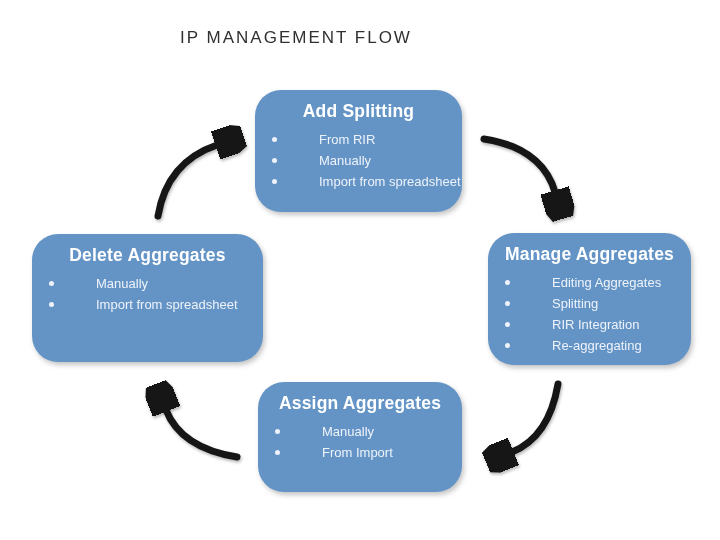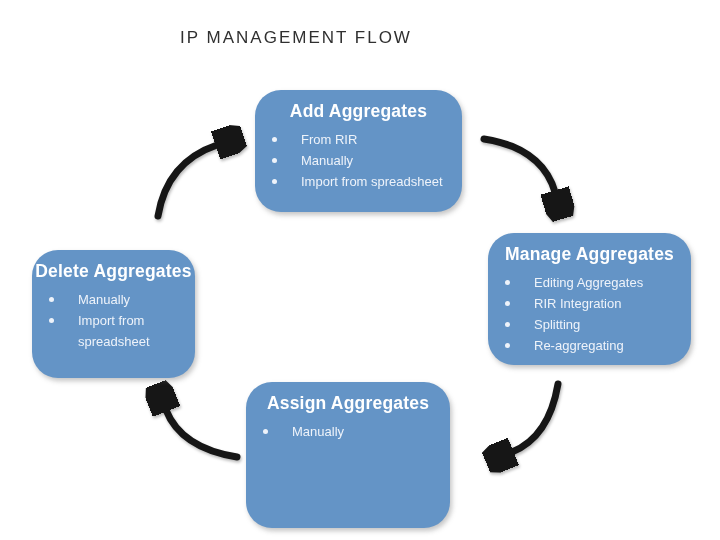--- a/index.html
+++ b/index.html
@@ -40,21 +40,21 @@
     margin-top:11px;
     letter-spacing:0.2px;
   }
   .box-items{
     list-style:none;
     margin:7px 0 0 0;
     padding:0;
   }
   .box-item{
     position:relative;
-    padding-left:46px;
+    padding-left:64px;
     color:var(--box-item-text,#eef3fa);
     font-size:13px;
     line-height:21px;
   }
   .dot{
     position:absolute;
     left:17px;
     top:8px;
     width:5px;
     height:5px;
@@ -89,46 +89,47 @@
         <path d="M0,0.8 L9.5,5 L0,9.2 Z" fill="#161616" stroke="none"></path>
       </marker>
     </defs>
     <path d="M 484 139 Q 542 148 555 192" marker-end="url(#ah)"></path>
     <path d="M 558 384 Q 549 437 512 452" marker-end="url(#ah)"></path>
     <path d="M 237 457 Q 181 448 166 410" marker-end="url(#ah)"></path>
     <path d="M 158 216 Q 167 162 217 145" marker-end="url(#ah)"></path>
   </svg>
 
   <div class="box" style="left:255px;top:90px;width:207px;height:122px">
-    <div class="box-title">Add Aggregates</div>
+    <div class="box-title">Add Splitting</div>
     <ul class="box-items">
       <li class="box-item"><span class="dot"></span><span>From RIR</span></li>
       <li class="box-item"><span class="dot"></span><span>Manually</span></li>
       <li class="box-item"><span class="dot"></span><span>Import from spreadsheet</span></li>
     </ul>
   </div>
 
   <div class="box" style="left:488px;top:233px;width:203px;height:132px">
     <div class="box-title">Manage Aggregates</div>
     <ul class="box-items">
       <li class="box-item"><span class="dot"></span><span>Editing Aggregates</span></li>
+      <li class="box-item"><span class="dot"></span><span>Splitting</span></li>
       <li class="box-item"><span class="dot"></span><span>RIR Integration</span></li>
-      <li class="box-item"><span class="dot"></span><span>Splitting</span></li>
       <li class="box-item"><span class="dot"></span><span>Re-aggregating</span></li>
     </ul>
   </div>
 
-  <div class="box" style="left:246px;top:382px;width:204px;height:146px">
+  <div class="box" style="left:258px;top:382px;width:204px;height:110px">
     <div class="box-title">Assign Aggregates</div>
     <ul class="box-items">
       <li class="box-item"><span class="dot"></span><span>Manually</span></li>
+      <li class="box-item"><span class="dot"></span><span>From Import</span></li>
     </ul>
   </div>
 
-  <div class="box" style="left:32px;top:250px;width:163px;height:128px">
+  <div class="box" style="left:32px;top:234px;width:231px;height:128px">
     <div class="box-title">Delete Aggregates</div>
     <ul class="box-items">
       <li class="box-item"><span class="dot"></span><span>Manually</span></li>
       <li class="box-item"><span class="dot"></span><span>Import from spreadsheet</span></li>
     </ul>
   </div>
 
 </div>
 
 </body></html>

